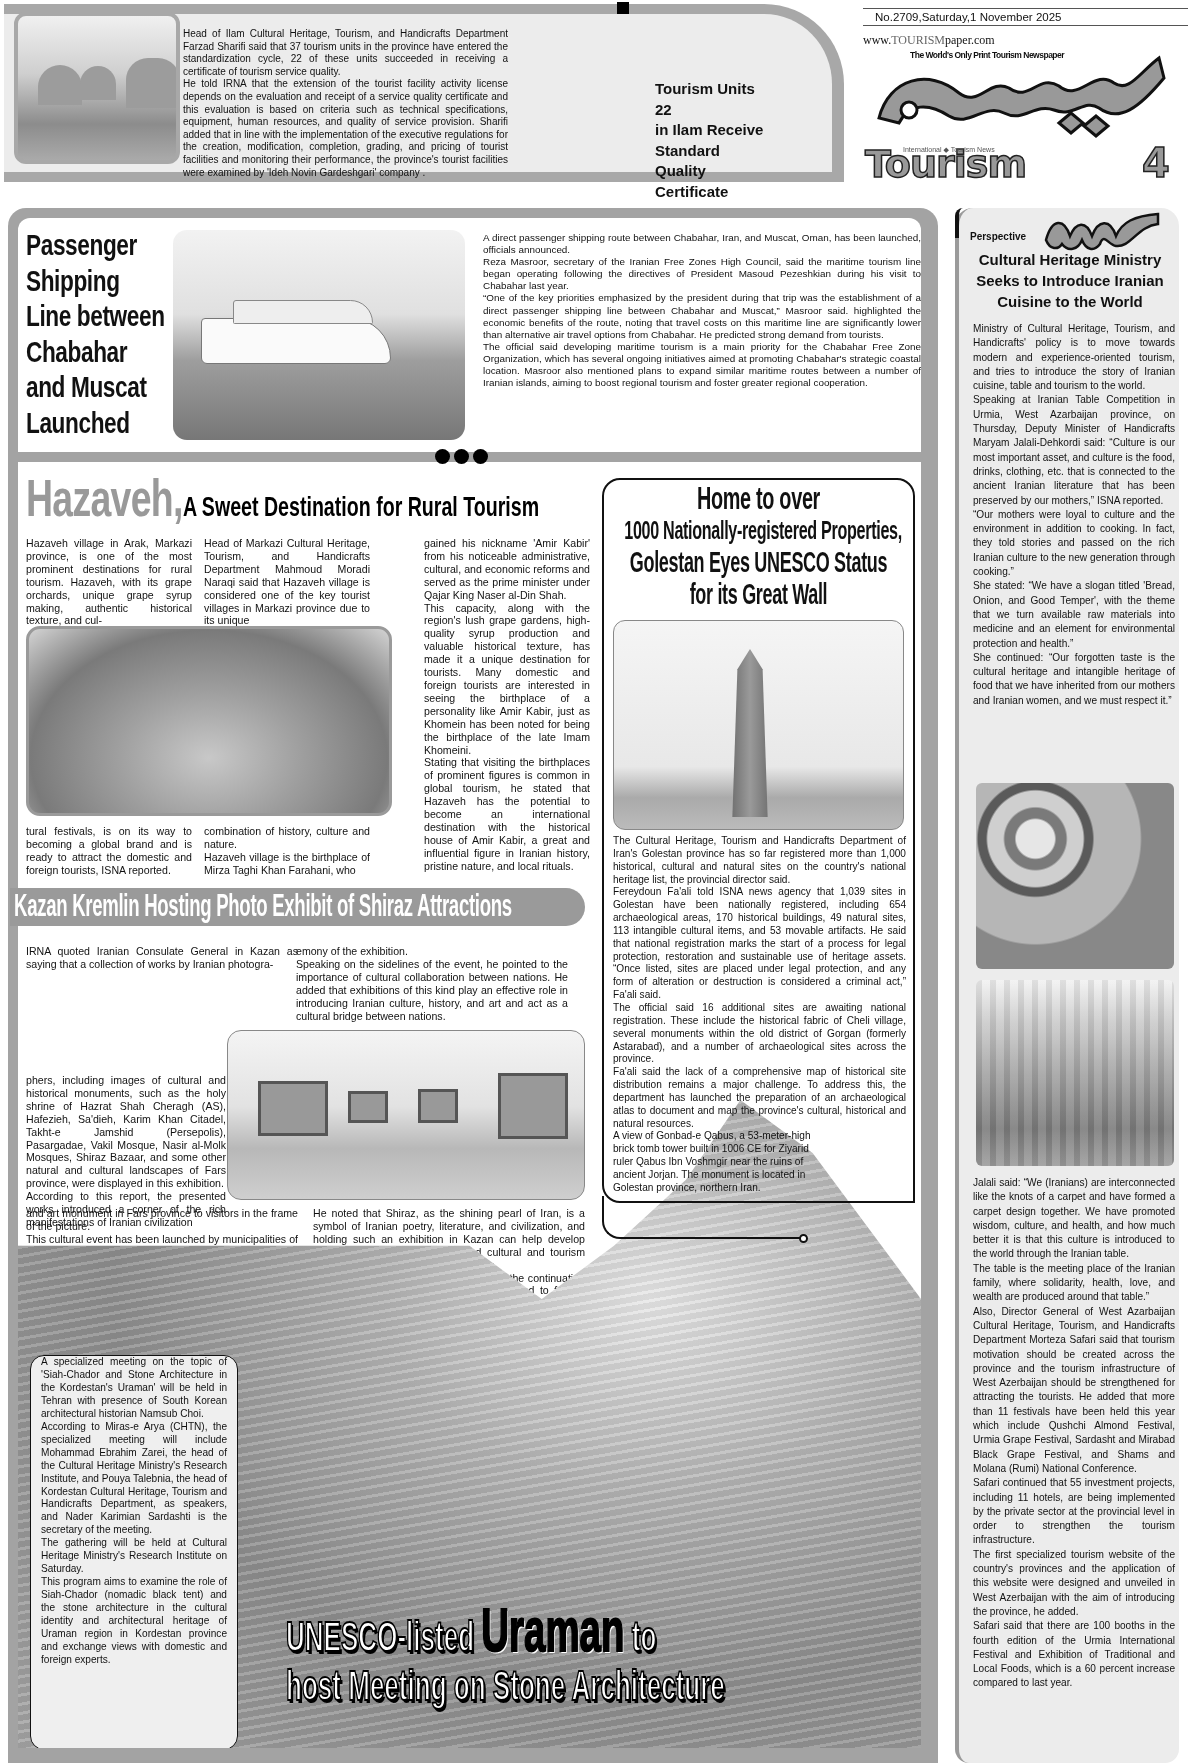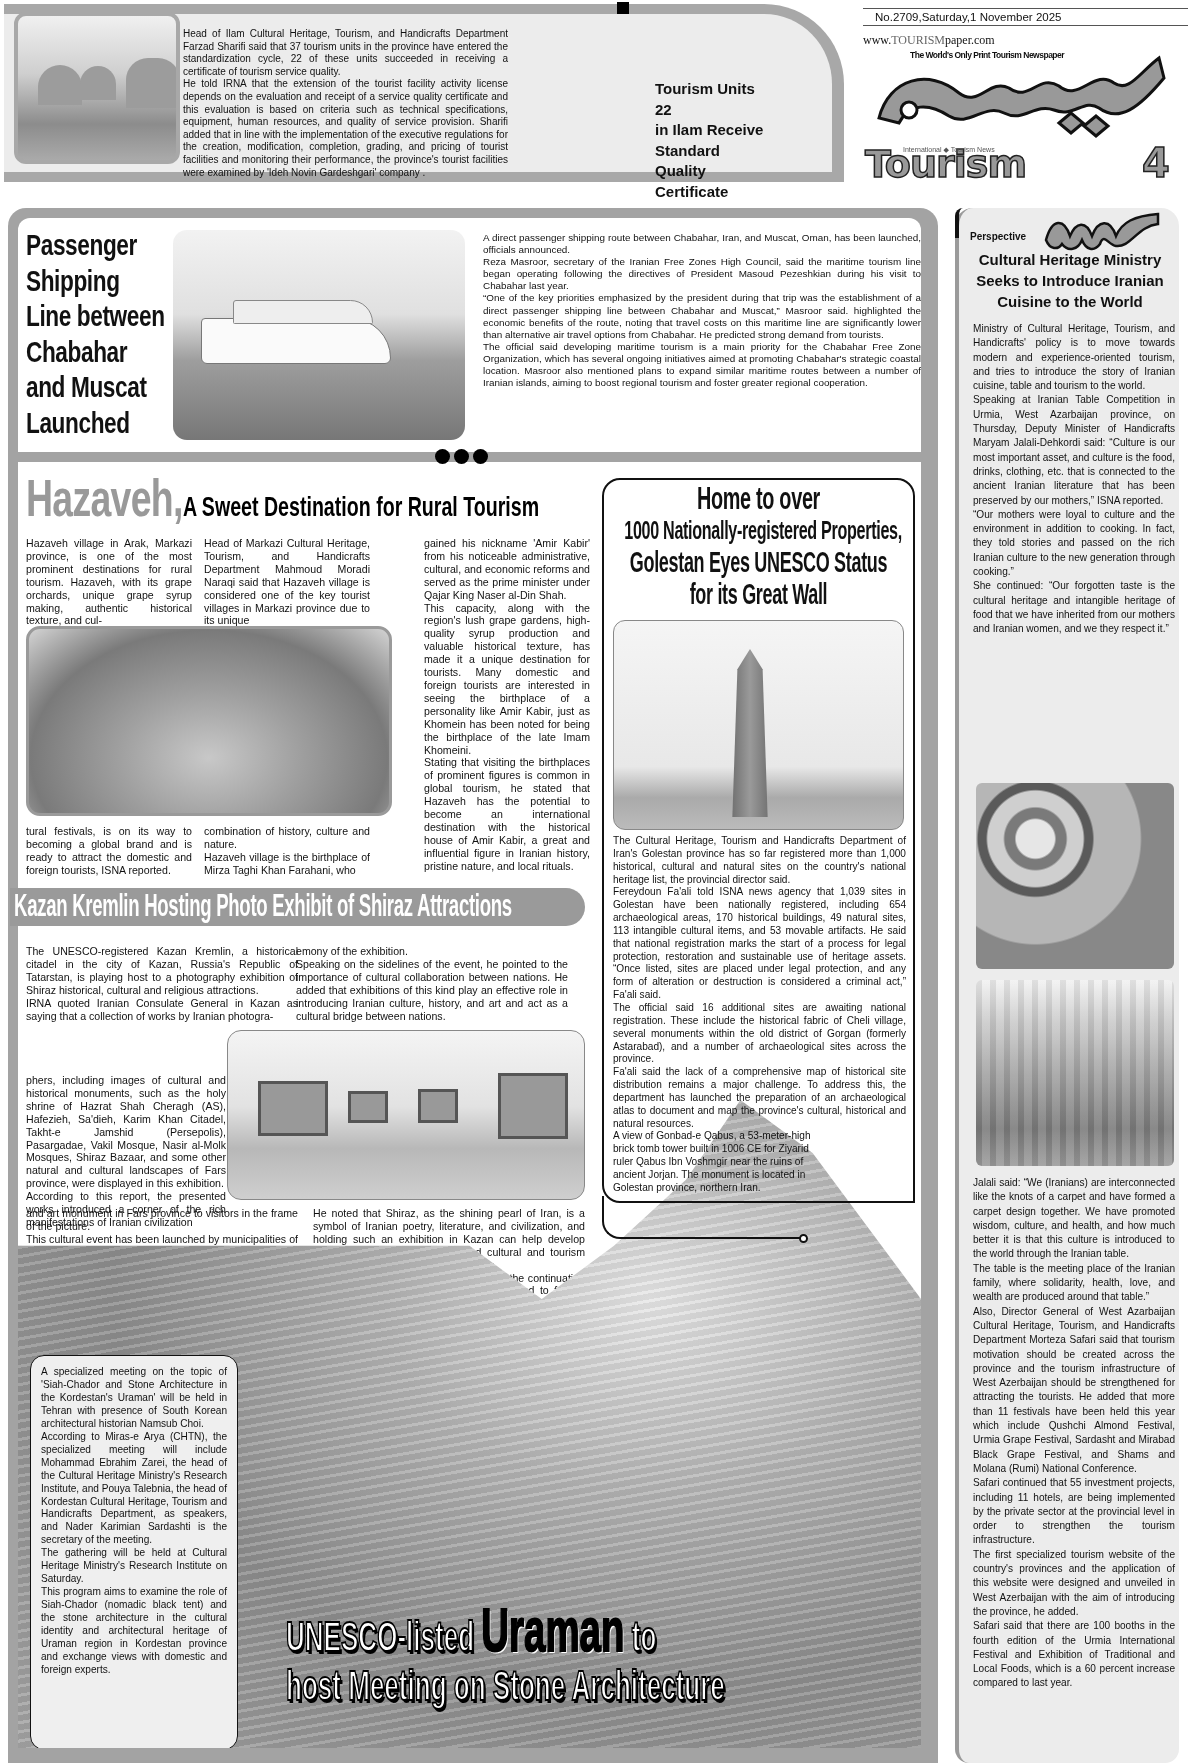--- a/index.html
+++ b/index.html
@@ -77,21 +77,21 @@
   #gol-photo { left: 613px; top: 620px; width: 291px; height: 210px; border-radius: 12px; border:1px solid #888; background: linear-gradient(180deg,#f5f5f5 0%,#e8e8e8 70%,#aaa 85%,#bbb 100%); }
   #gol-photo .tower { position:absolute; left: 115px; top: 28px; width: 42px; height: 168px; background: linear-gradient(90deg,#6a6a6a,#9a9a9a,#6d6d6d); clip-path: polygon(20% 12%, 50% 0, 80% 12%, 92% 100%, 8% 100%); }
   #gol-body { left: 613px; top: 835px; width: 293px; }
   #gol-body p { font-size: 10.1px; line-height: 12.85px; }
   #gol-pin { position:absolute; left: 799px; top: 1234px; width: 9px; height: 9px; border: 2px solid #111; border-radius:50%; background:#fff; }
   #gol-bottom { position:absolute; left: 602px; top: 1196px; width: 200px; height: 43px; border-left:2px solid #111; border-bottom:2px solid #111; border-bottom-left-radius: 18px; }
 
   
   #uraman-photo { left: 18px; top: 1100px; width: 903px; height: 663px; clip-path: polygon(66% 22%, 74% 12%, 80% 0, 88% 8%, 100% 30%, 100% 100%, 0 100%, 0 22%, 50% 22%, 58% 30%); background: radial-gradient(ellipse at 70% 30%, #e8e8e8 0%, #b4b4b4 30%, #8e8e8e 60%, #a6a6a6 100%); }
   #uraman-photo::after { content:""; position:absolute; inset:0; background: repeating-linear-gradient(170deg, rgba(255,255,255,0.14) 0 3px, rgba(0,0,0,0.06) 3px 9px); }
-  #ura-box { position: absolute; left: 30px; top: 1355px; width: 208px; height: 395px; background: #efefef; border:1.5px solid #111; border-radius: 14px; padding: 10px 10px; }
+  #ura-box { position: absolute; left: 30px; top: 1355px; width: 208px; height: 395px; background: #efefef; border:1.5px solid #111; border-radius: 14px; padding: 0 10px; }
   #ura-box p { font-size: 10.1px; line-height: 12.95px; }
   #ura-headline { position:absolute; left: 278px; top: 1606px; width: 650px; margin-left: 8px; }
   #ura-headline .l1, #ura-headline .l2 { white-space:nowrap; color:#fff; font-weight:700; transform-origin:left top; -webkit-text-stroke: 2px #000; text-shadow: 3px 3px 0 #000; }
   #ura-headline .l1 { font-size: 42px; transform: scaleX(0.62); line-height: 48px; }
   #ura-headline .l1 .u { font-size: 62px; -webkit-text-stroke: 2px #000; color:#000; text-shadow: 2px 2px 0 #fff; }
   #ura-headline .l2 { font-size: 42px; transform: scaleX(0.62); line-height: 50px; }
   #main-bottom-bar { position:absolute; left:18px; top:1748px; width:903px; height:15px; background:#a3a3a3; }
 
   
   #persp-frame { position:absolute; left: 955px; top: 208px; width: 224px; height: 1555px; background: #ececec; border-left: 4px solid #9a9a9a; border-top-left-radius: 18px; border-top-right-radius: 18px; border-bottom-left-radius: 14px; border-bottom-right-radius:14px;}
@@ -189,21 +189,20 @@
   </div>
 <div class="col" id="haz-c2b">
   <p>combination of history, culture and nature.</p>
   <p>Hazaveh village is the birthplace of Mirza Taghi Khan Farahani, who</p>
 </div>
 
 <div id="kazan-title">
   <span>Kazan Kremlin Hosting Photo Exhibit of Shiraz Attractions</span>
 </div>
 <div class="col" id="kazan-c1">
-  <p>The UNESCO-registered Kazan Kremlin, a historical citadel in the city of Kazan, Russia's Republic of Tatarstan, is playing host to a photography exhibition of Shiraz historical, cultural and religious attractions.</p>
   <p>IRNA quoted Iranian Consulate General in Kazan as saying that a collection of works by Iranian photogra-</p>
 </div>
 <div class="col" id="kazan-c2">
   <p>emony of the exhibition.</p>
   <p>Speaking on the sidelines of the event, he pointed to the importance of cultural collaboration between nations. He added that exhibitions of this kind play an effective role in introducing Iranian culture, history, and art and act as a cultural bridge between nations.</p>
 </div>
 <div class="col" id="kazan-c1b" style="top:1074px">
   <p>phers, including images of cultural and historical monuments, such as the holy shrine of Hazrat Shah Cheragh (AS), Hafezieh, Sa'dieh, Karim Khan Citadel, Takht-e Jamshid (Persepolis), Pasargadae, Vakil Mosque, Nasir al-Molk Mosques, Shiraz Bazaar, and some other natural and cultural landscapes of Fars province, were displayed in this exhibition.</p>
   <p>According to this report, the presented works introduced a corner of the rich manifestations of Iranian civilization</p>
 </div>
@@ -265,21 +264,22 @@
 </svg>
 <div id="persp-title">
   <div>Cultural Heritage Ministry</div>
   <div>Seeks to Introduce Iranian</div>
   <div>Cuisine to the World</div>
 </div>
 <div class="col" id="persp-c1">
   <p>Ministry of Cultural Heritage, Tourism, and Handicrafts' policy is to move towards modern and experience-oriented tourism, and tries to introduce the story of Iranian cuisine, table and tourism to the world.</p>
   <p>Speaking at Iranian Table Competition in Urmia, West Azarbaijan province, on Thursday, Deputy Minister of Handicrafts Maryam Jalali-Dehkordi said: “Culture is our most important asset, and culture is the food, drinks, clothing, etc. that is connected to the ancient Iranian literature that has been preserved by our mothers,” ISNA reported.</p>
   <p>“Our mothers were loyal to culture and the environment in addition to cooking. In fact, they told stories and passed on the rich Iranian culture to the new generation through cooking.”</p>
-  <p>She continued: “Our forgotten taste is the cultural heritage and intangible heritage of food that we have inherited from our mothers and Iranian women, and we they respect it.”</p>
+  <p>She stated: “We have a slogan titled 'Bread, Onion, and Good Temper', with the theme that we turn available raw materials into medicine and an element for environmental protection and health.”</p>
+  <p>She continued: “Our forgotten taste is the cultural heritage and intangible heritage of food that we have inherited from our mothers and Iranian women, and we must respect it.”</p>
 </div>
 <div class="photo" id="persp-photo1"></div>
 <div class="photo" id="persp-photo2"></div>
 <div class="col" id="persp-c2">
   <p>Jalali said: “We (Iranians) are interconnected like the knots of a carpet and have formed a carpet design together. We have promoted wisdom, culture, and health, and how much better it is that this culture is introduced to the world through the Iranian table.</p>
   <p> The table is the meeting place of the Iranian family, where solidarity, health, love, and wealth are produced around that table.”</p>
   <p>Also, Director General of West Azarbaijan Cultural Heritage, Tourism, and Handicrafts Department Morteza Safari said that tourism motivation should be created across the province and the tourism infrastructure of West Azerbaijan should be strengthened for attracting the tourists.  He added that more than 11 festivals have been held this year which include Qushchi Almond Festival, Urmia Grape Festival, Sardasht and Mirabad Black Grape Festival, and Shams and Molana (Rumi) National Conference.</p>
   <p>Safari continued that 55 investment projects, including 11 hotels, are being implemented by the private sector at the provincial level in order to strengthen the tourism infrastructure.</p>
   <p>The first specialized tourism website of the country's provinces and the application of this website were designed and unveiled in West Azerbaijan with the aim of introducing the province, he added.</p>
   <p>Safari said that there are 100 booths in the fourth edition of the Urmia International Festival and Exhibition of Traditional and Local Foods, which is a 60 percent increase compared to last year.</p>

